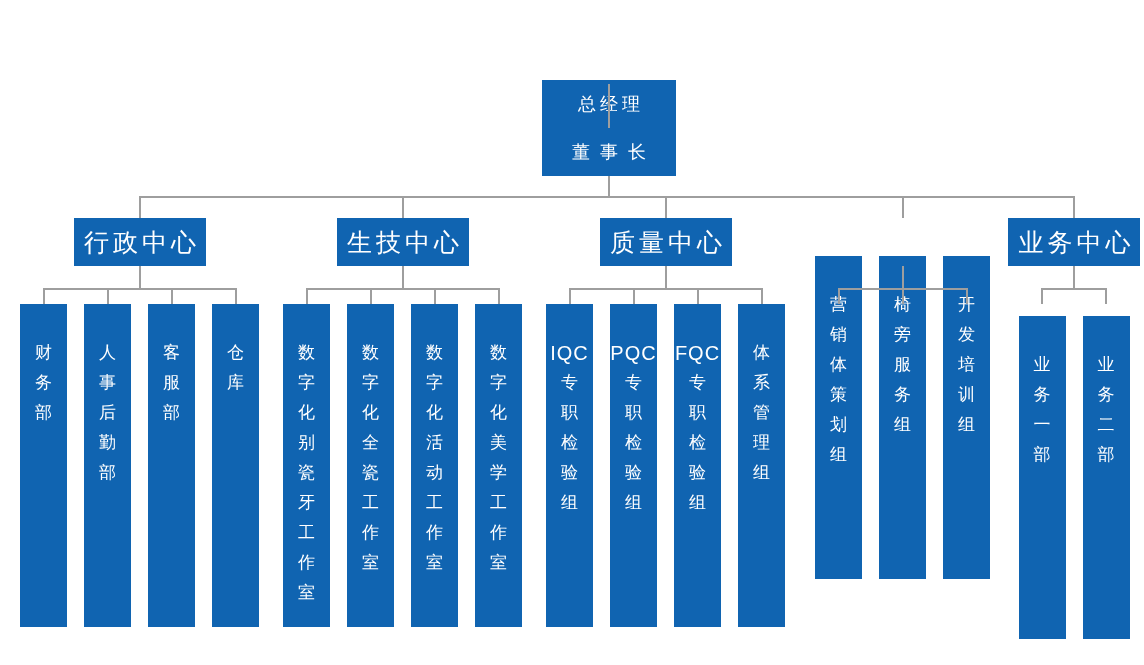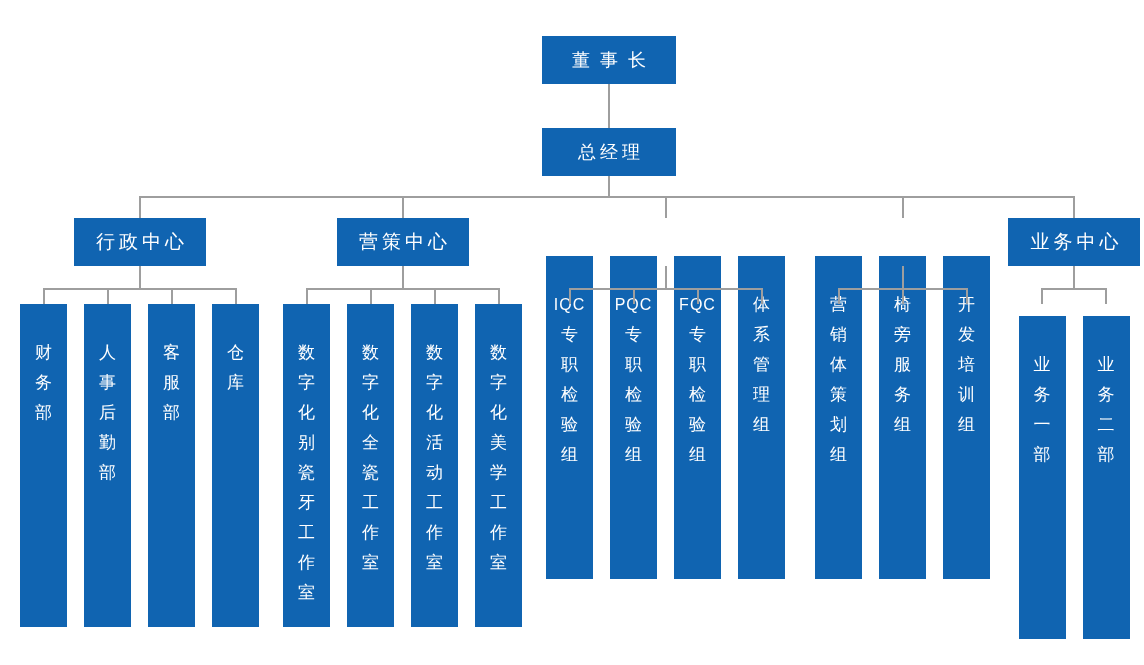--- a/index.html
+++ b/index.html
@@ -40,55 +40,55 @@
     display:flex;align-items:flex-start;
   }
   .group{display:flex;flex-direction:column;align-items:center;}
   .group:nth-child(2){margin-left:24px;}
   .group:nth-child(3){margin-left:24px;}
   .group:nth-child(4){margin-left:30px;}
   .group:nth-child(5){margin-left:18px;gap:12px;}
   .header{
     width:132px;height:48px;
     display:flex;align-items:center;justify-content:center;
-    font-size:19px;font-weight:500;
+    font-size:25px;font-weight:500;
     letter-spacing:4px;padding-left:5px;
   }
   .children{
     display:flex;gap:17px;
     margin-top:38px;
   }
   .col{
     width:47px;height:323px;
     padding-top:34px;
     display:flex;flex-direction:column;align-items:center;
   }
   .ch{
     height:30px;line-height:30px;
     font-size:17px;font-weight:400;
     text-align:center;white-space:nowrap;
   }
-  .ch.lat{font-size:16px;font-weight:500;letter-spacing:1px;}
+  .ch.lat{font-size:20px;font-weight:500;letter-spacing:1px;}
   
   .cline{
     position:absolute;
     background:var(--line);
   }
 </style>
 </head>
 <body>
 
 <div class="canvas">
 
   <div class="top-col">
+    <div class="box node gm">
+      <span>总经理</span>
+    </div>
     <div class="box node chairman">
       <span>董事长</span>
-    </div>
-    <div class="box node gm">
-      <span>总经理</span>
     </div>
   </div>
 
   <div class="groups-row">
     <div class="group">
       <div class="box header">行政中心</div>
       <div class="children">
           <div class="box col">
             <div class="ch">财</div>
             <div class="ch">务</div>
@@ -107,21 +107,21 @@
             <div class="ch">部</div>
           </div>
           <div class="box col">
             <div class="ch">仓</div>
             <div class="ch">库</div>
           </div>
         </div>
     </div>
 
     <div class="group">
-      <div class="box header">营策中心</div>
+      <div class="box header">生技中心</div>
       <div class="children">
           <div class="box col">
             <div class="ch">数</div>
             <div class="ch">字</div>
             <div class="ch">化</div>
             <div class="ch">别</div>
             <div class="ch">瓷</div>
             <div class="ch">牙</div>
             <div class="ch">工</div>
             <div class="ch">作</div>
@@ -154,20 +154,21 @@
             <div class="ch">美</div>
             <div class="ch">学</div>
             <div class="ch">工</div>
             <div class="ch">作</div>
             <div class="ch">室</div>
           </div>
         </div>
     </div>
 
     <div class="group">
+      <div class="box header">质量中心</div>
       <div class="children">
           <div class="box col">
             <div class="ch lat">IQC</div>
             <div class="ch">专</div>
             <div class="ch">职</div>
             <div class="ch">检</div>
             <div class="ch">验</div>
             <div class="ch">组</div>
           </div>
           <div class="box col">

